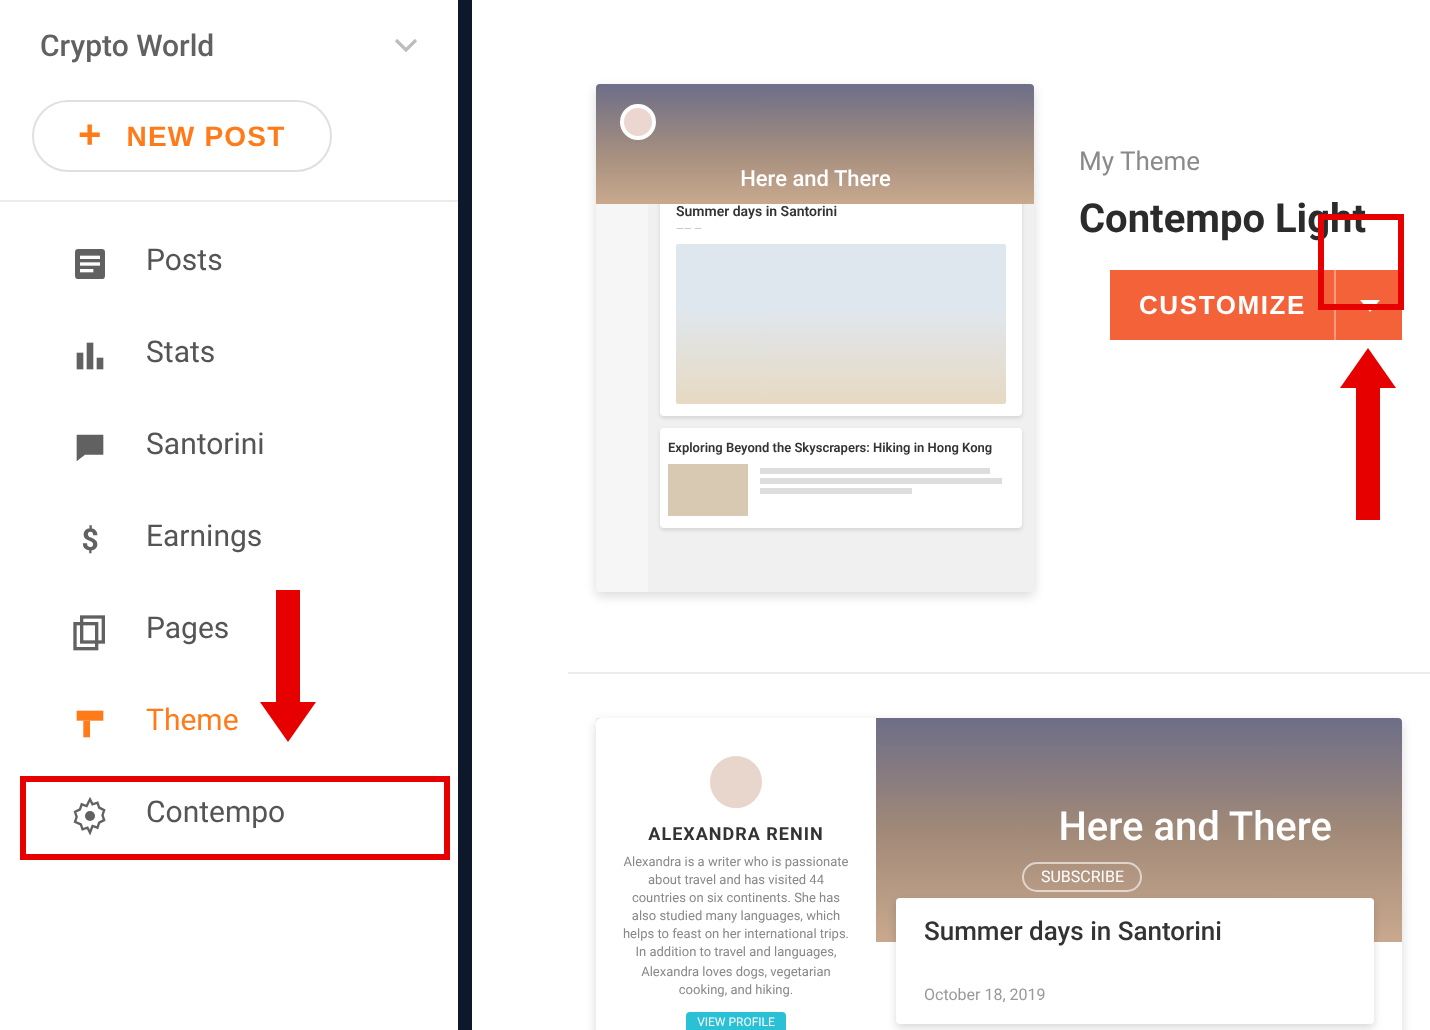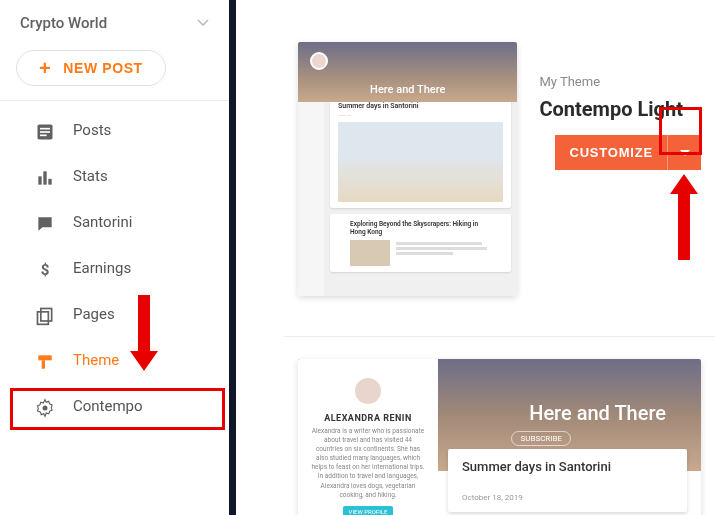--- a/index.html
+++ b/index.html
@@ -130,21 +130,21 @@
     border-radius:2px;
     box-shadow: 0 1px 2px rgba(0,0,0,.12);
     margin: -6px 0 6px 0;
     padding: 6px 8px;
     font-size: 7px;
     color:#333;
   }
   .thumb-card .img1 { height:80px;background:linear-gradient(180deg,#dfe7ee 40%,#e7d9c2 100%);margin-top:4px;border-radius:1px; }
   .thumb-card2 {
     background:#fff;border-radius:2px;box-shadow:0 1px 2px rgba(0,0,0,.12);
-    padding:6px 20px;font-size:6px;color:#333;
+    padding:6px 4px;font-size:6px;color:#333;
   }
   .thumb-card2 .row{display:flex;gap:6px;margin-top:4px;}
   .thumb-card2 .row .sm{width:40px;height:26px;background:#d8c9b2;}
   .thumb-card2 .row .tx{flex:1;}
   .theme-info { flex: 1; }
   .my-theme {
     font-size: 13px; color: #8a8a8a; margin-top:32px;
   }
   .theme-name {
     font-size: 20px; font-weight: 700; color: #2b2b2b;

